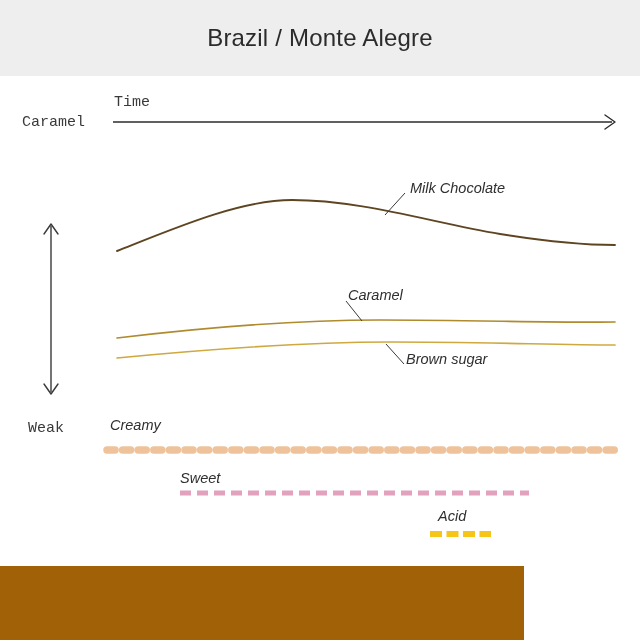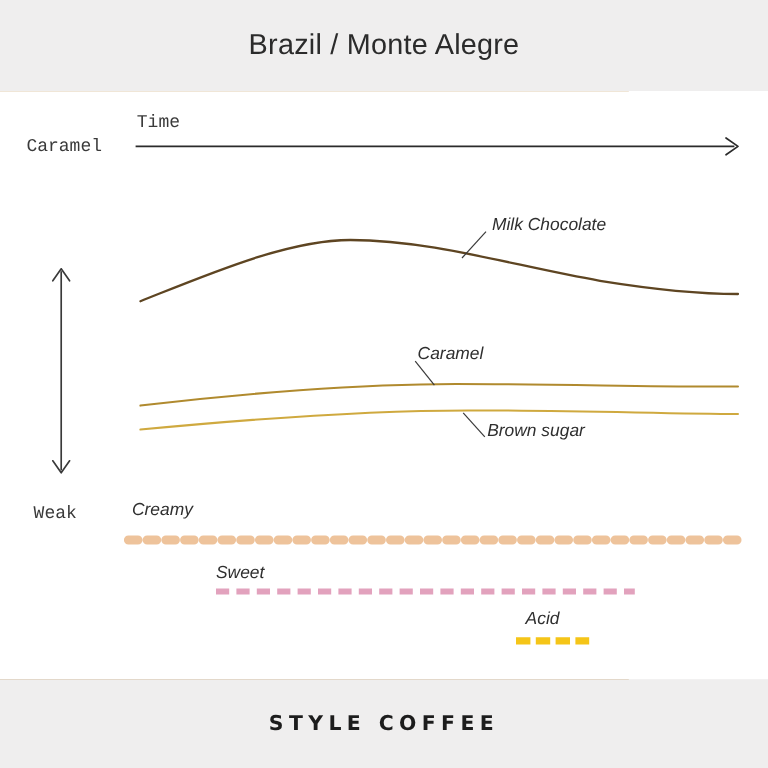--- a/index.html
+++ b/index.html
@@ -138,17 +138,14 @@
     <div class="axis-label" id="lbl-time">Time</div>
 
     <div class="series-label" id="lbl-milk">Milk Chocolate</div>
     <div class="series-label" id="lbl-caramel">Caramel</div>
     <div class="series-label" id="lbl-brown">Brown sugar</div>
     <div class="series-label" id="lbl-creamy">Creamy</div>
     <div class="series-label" id="lbl-sweet">Sweet</div>
     <div class="series-label" id="lbl-acid">Acid</div>
   </div>
 
-  <div class="footer">
-    <div class="footer-logo">STYLE COFFEE</div>
-  </div>
 
 </div>
 
 </body></html>

